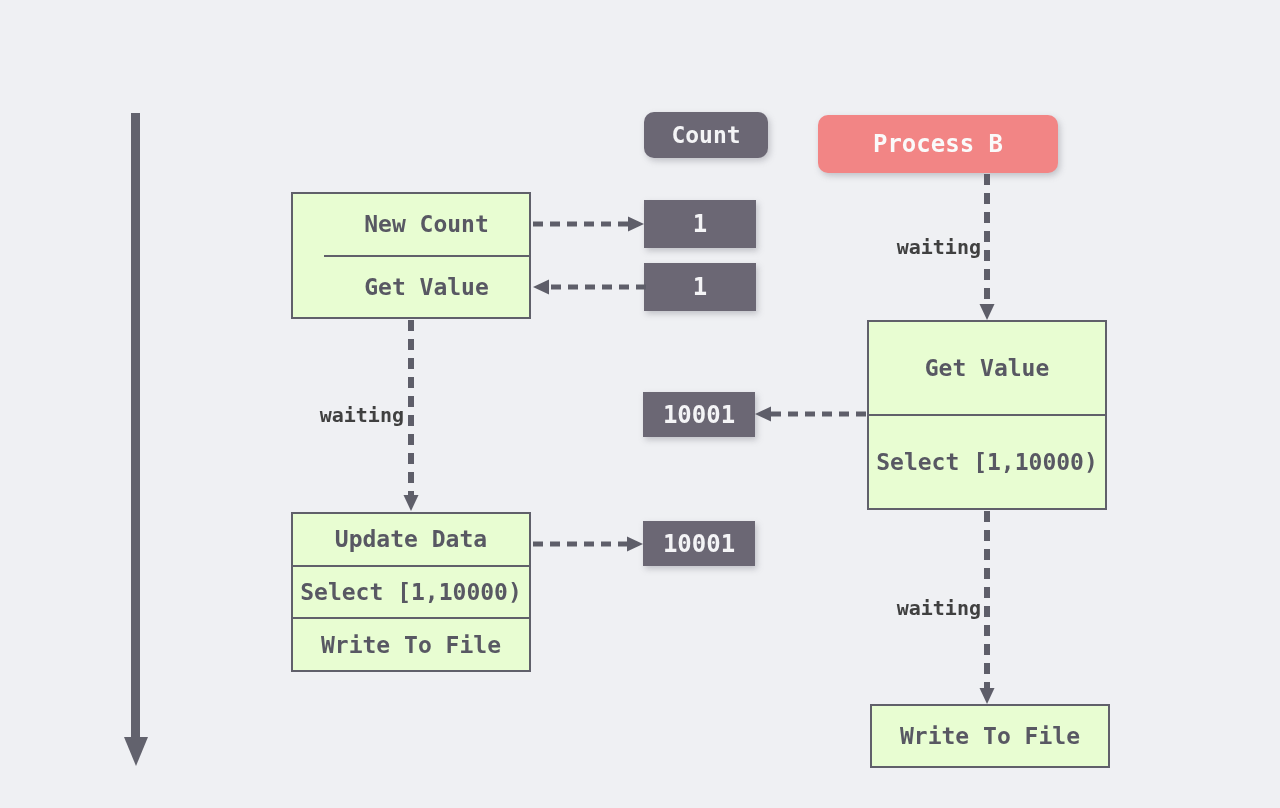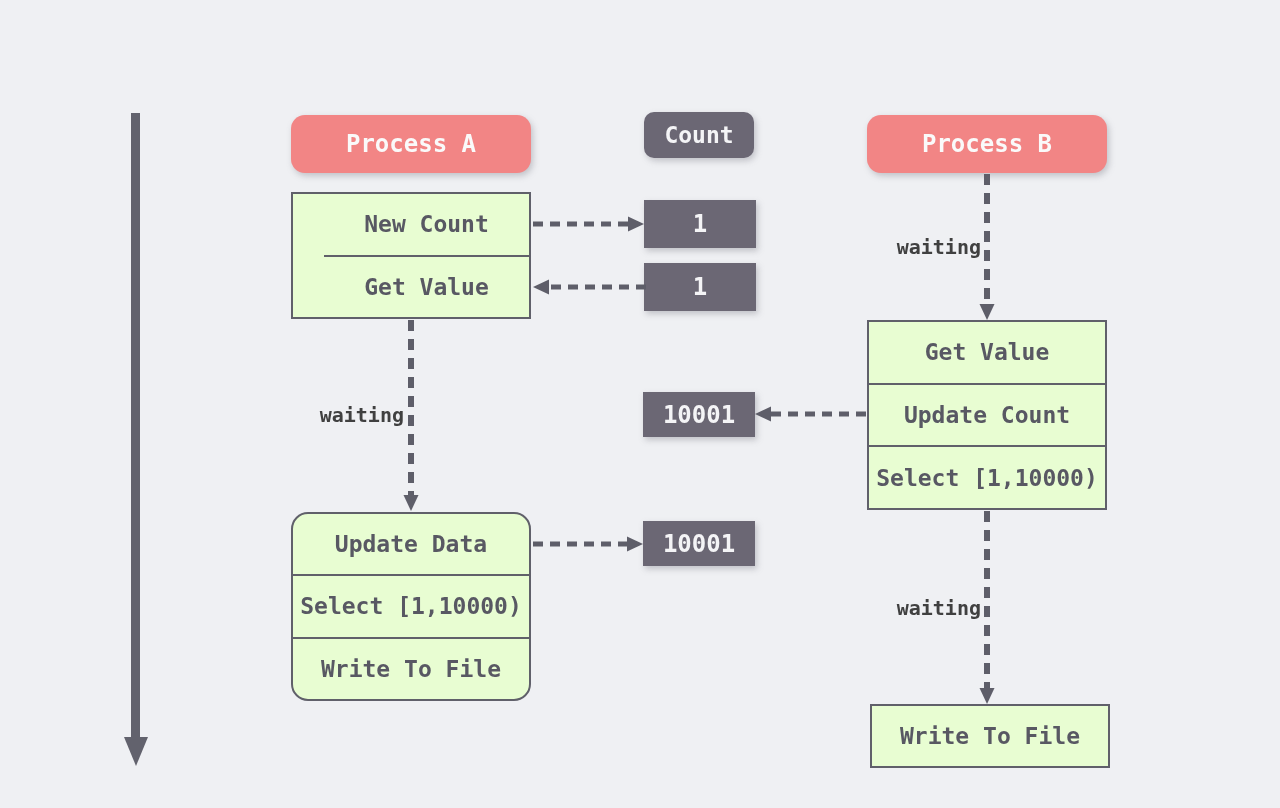--- a/index.html
+++ b/index.html
@@ -47,21 +47,21 @@
     width:240px;height:58px;
     background:#f28585;
     border-radius:14px;
     color:#fafafa;
     font-size:24px;font-weight:700;
     display:flex;align-items:center;justify-content:center;
     box-shadow:2px 3px 6px rgba(110,110,120,0.35);
   }
   .count-header{
     left:644px;top:112px;
-    width:110px;height:46px;
+    width:124px;height:46px;
     background:#6b6774;
     border-radius:10px;
     color:#f4f4f6;
     font-size:23px;font-weight:700;
     display:flex;align-items:center;justify-content:center;
     box-shadow:2px 3px 6px rgba(110,110,120,0.35);
   }
   .green-block{
     width:240px;
     background:#e8fdd2;
@@ -96,27 +96,24 @@
 </style>
 </head>
 <body>
 
 <div class="canvas">
 
 
   <div class="abs timeline-bar"></div>
   <div class="abs timeline-head"></div>
 
-  <div class="abs proc-header" style="left:291px;top:115px;">
-    <span>Process A</span>
-  </div>
   <div class="abs count-header">
     <span>Count</span>
   </div>
-  <div class="abs proc-header" style="left:867px;top:115px;">
+  <div class="abs proc-header" style="left:818px;top:115px;border-radius:10px;">
     <span>Process B</span>
   </div>
 
   <div class="abs green-block" style="left:291px;top:192px;height:127px;padding-left:31px;">
     <div class="green-cell">New Count</div>
     <div class="green-cell">Get Value</div>
   </div>
 
   <div class="abs value-box" style="left:644px;top:200px;">
     <span>1</span>
@@ -126,25 +123,24 @@
   </div>
   <div class="abs value-box" style="left:643px;top:392px;height:45px;">
     <span>10001</span>
   </div>
   <div class="abs value-box" style="left:643px;top:521px;height:45px;">
     <span>10001</span>
   </div>
 
   <div class="abs green-block" style="left:867px;top:320px;height:190px;">
     <div class="green-cell">Get Value</div>
-    <div class="green-cell">Update Count</div>
     <div class="green-cell">Select [1,10000)</div>
   </div>
 
-  <div class="abs green-block" style="left:291px;top:512px;height:189px;border-radius:17px;">
+  <div class="abs green-block" style="left:291px;top:512px;height:160px;">
     <div class="green-cell">Update Data</div>
     <div class="green-cell">Select [1,10000)</div>
     <div class="green-cell">Write To File</div>
   </div>
 
   <div class="abs green-block" style="left:870px;top:704px;height:64px;">
     <div class="green-cell">Write To File</div>
   </div>
 
   <div class="abs waiting" style="left:319px;top:403px;">waiting</div>

